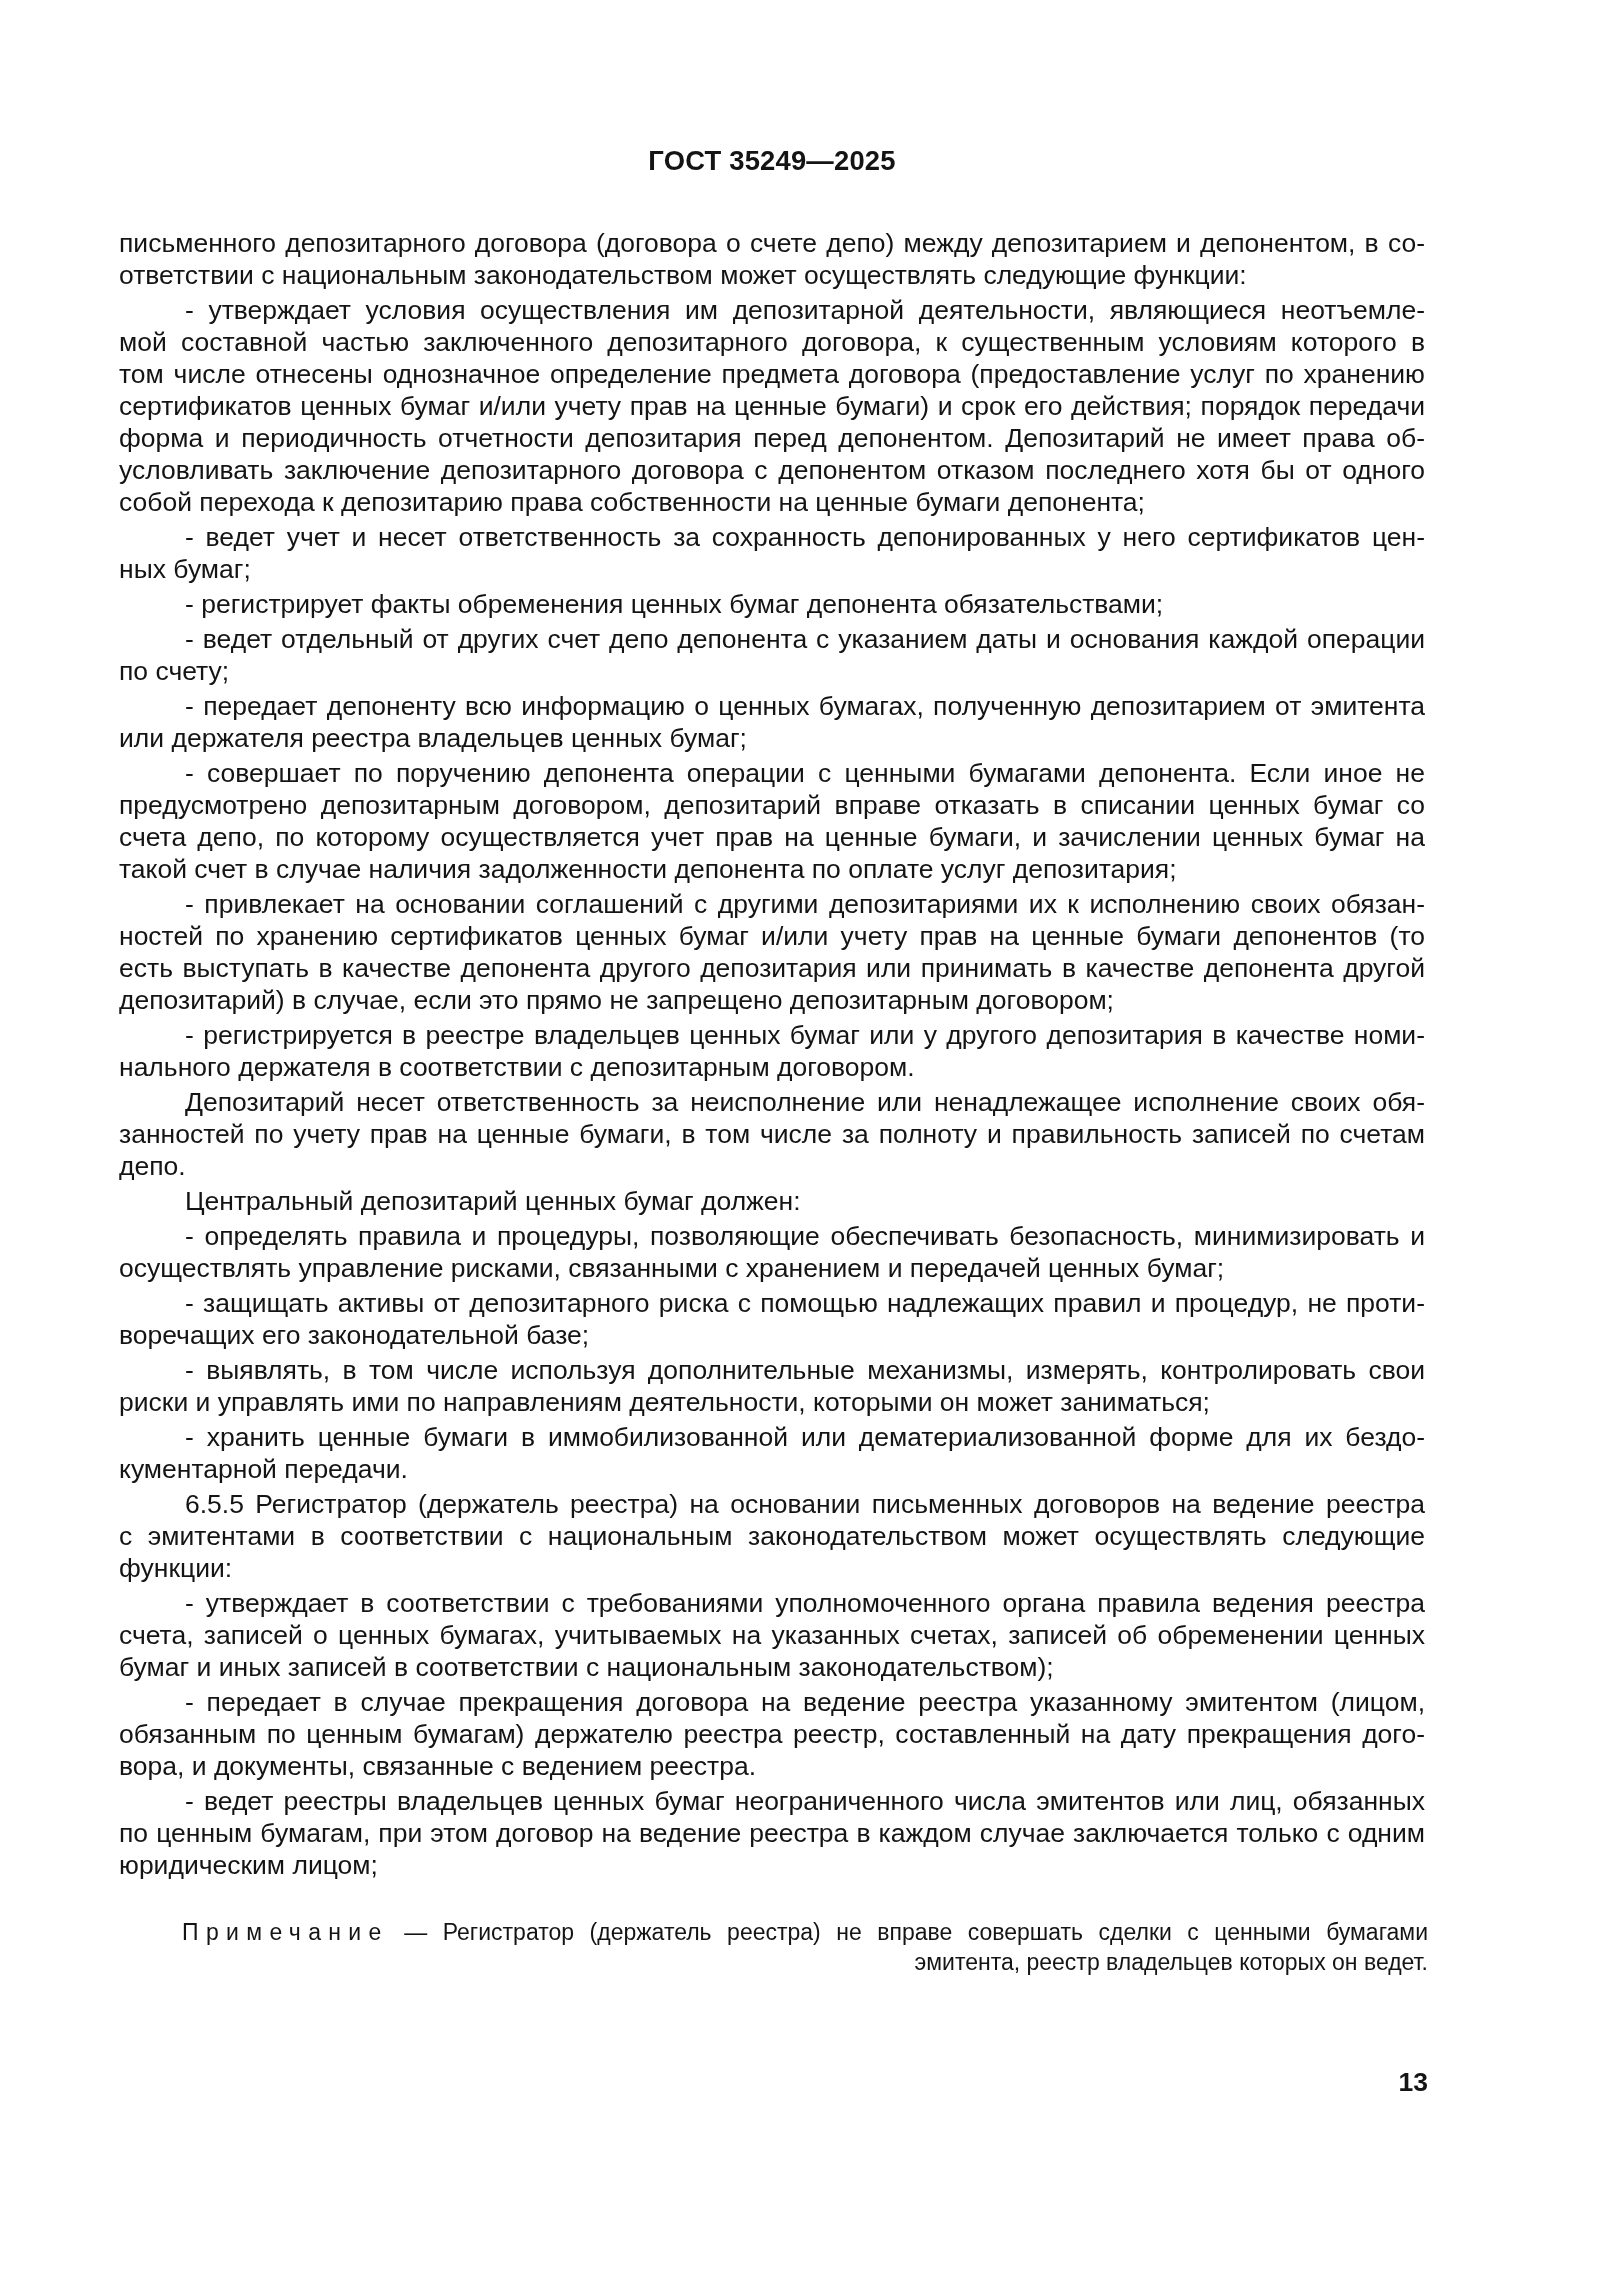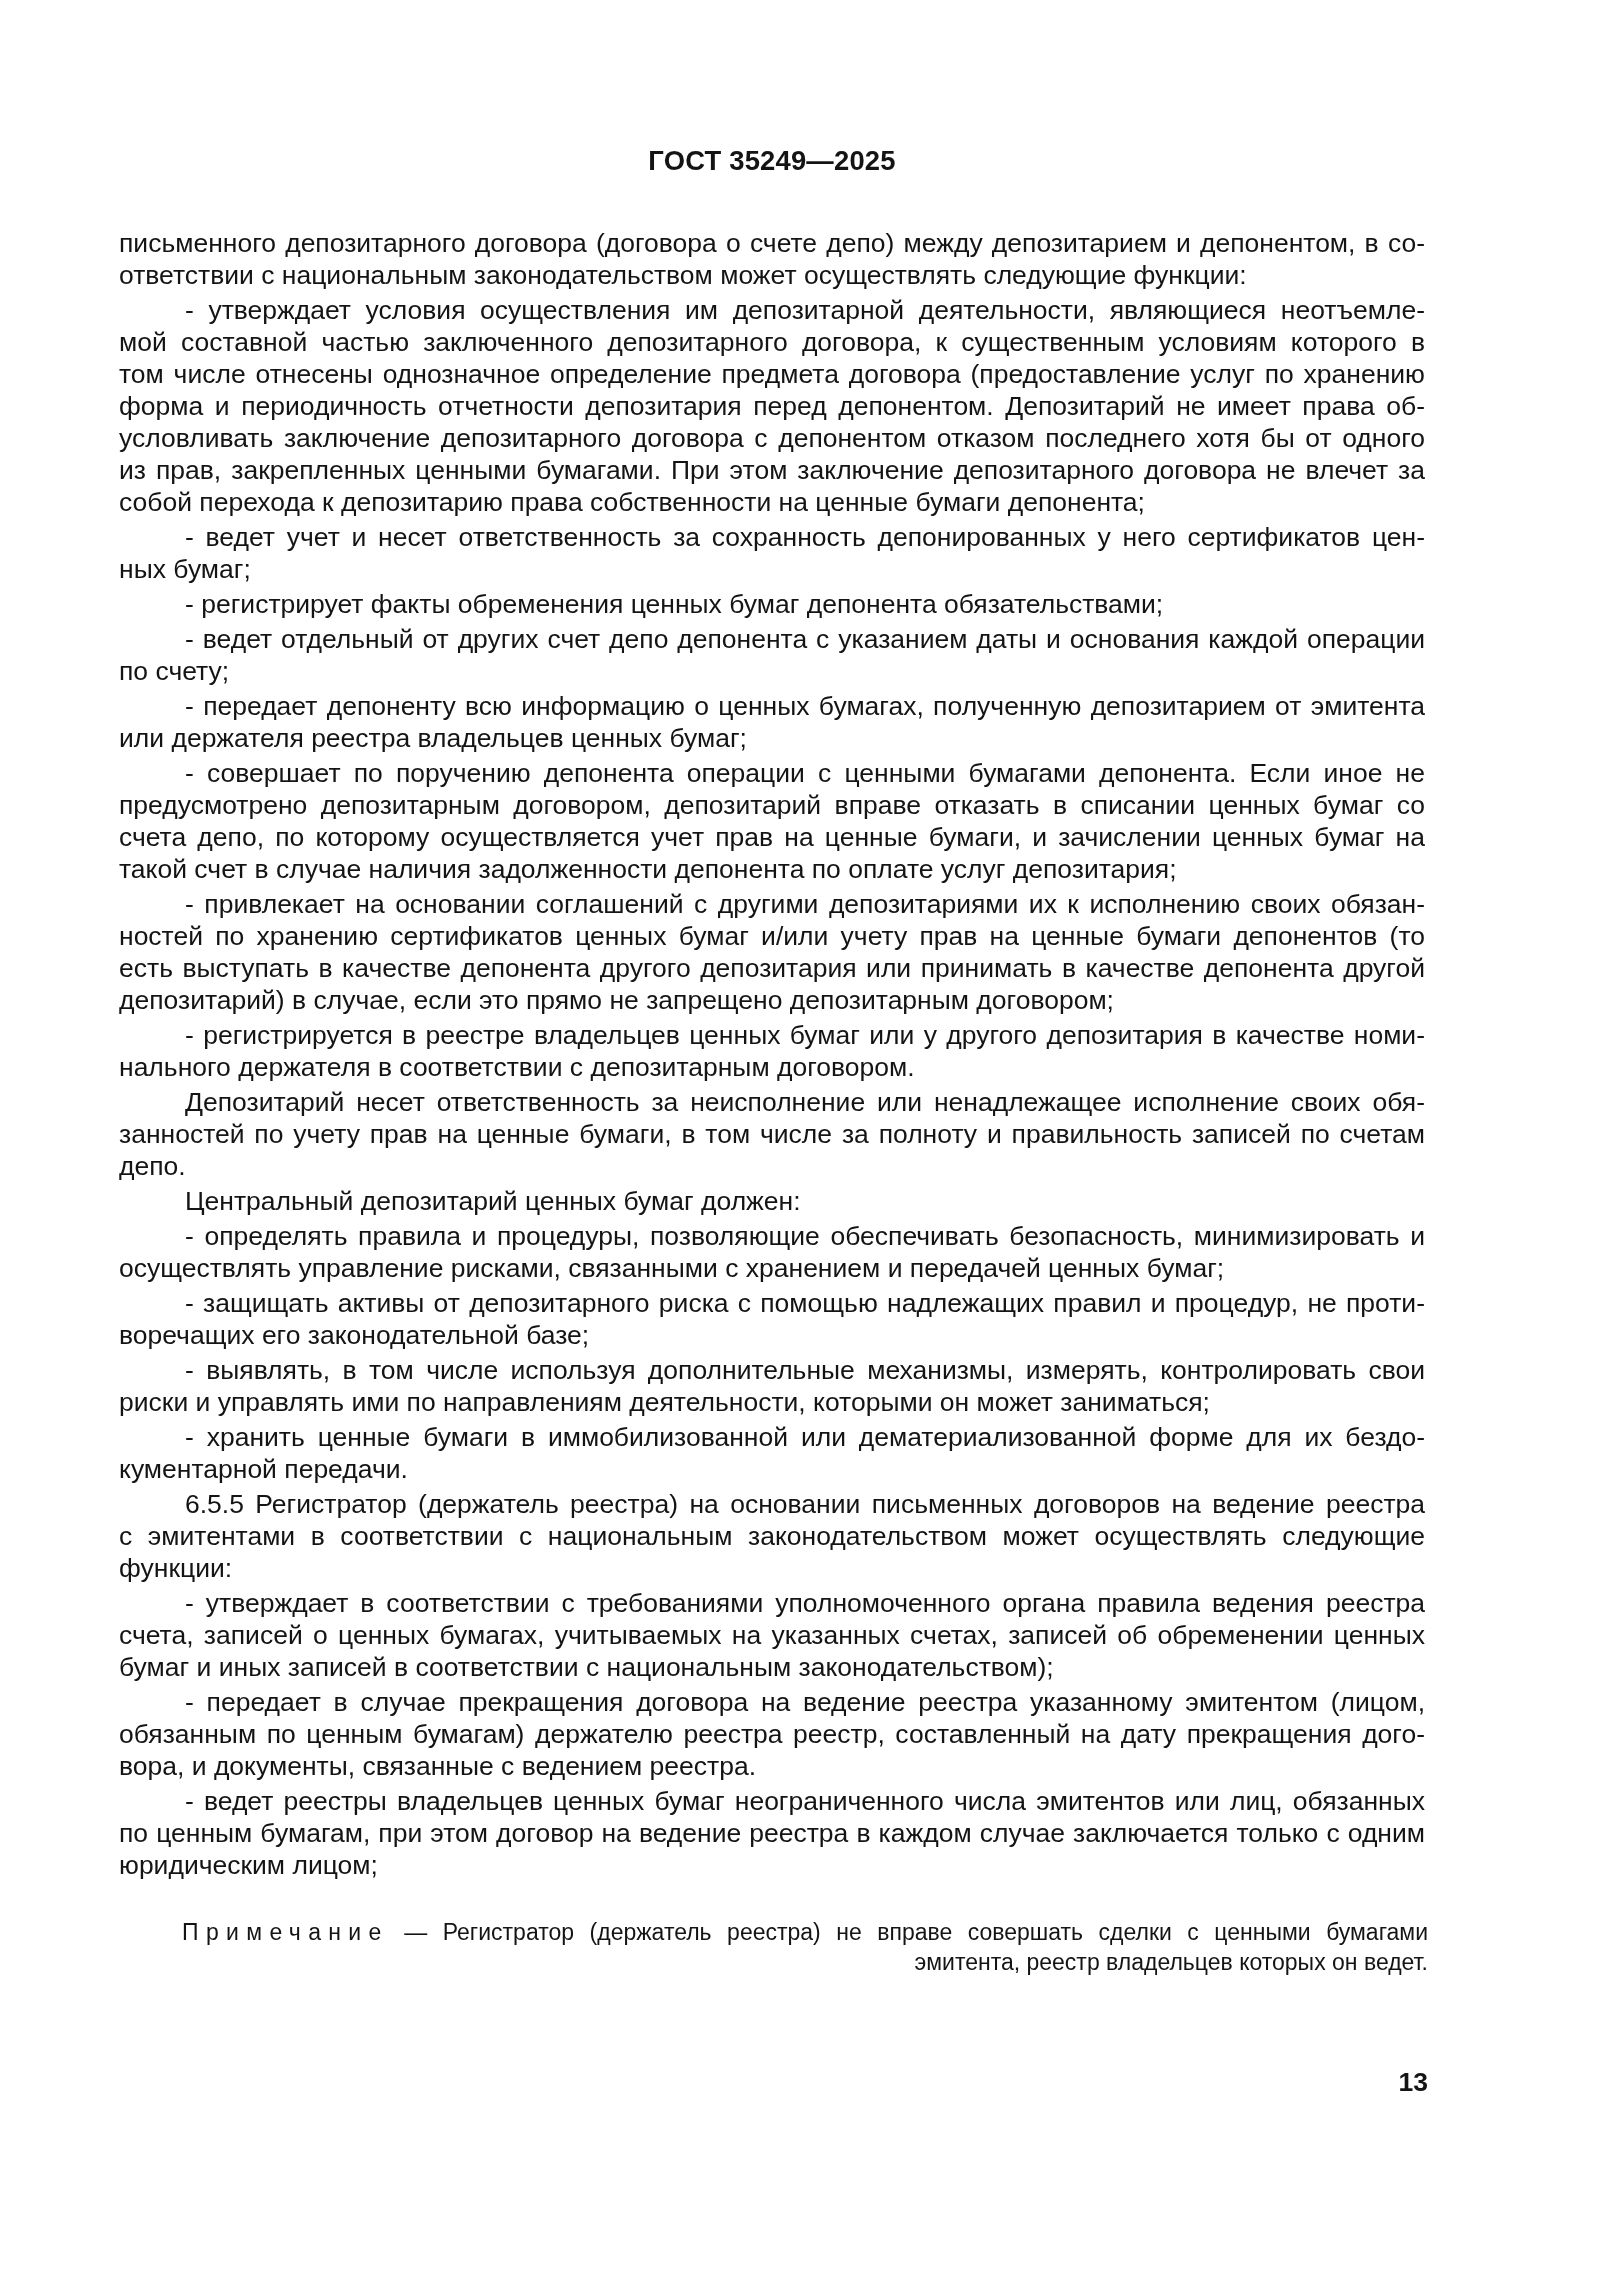--- a/index.html
+++ b/index.html
@@ -84,23 +84,23 @@
     <div class="body-text">
 
     <div class="para">
           <div class="pline">письменного депозитарного договора (договора о счете депо) между депозитарием и депонентом, в со-</div>
           <div class="pline last">ответствии с национальным законодательством может осуществлять следующие функции:</div>
         </div>
         <div class="para indent">
           <div class="pline">- утверждает условия осуществления им депозитарной деятельности, являющиеся неотъемле-</div>
           <div class="pline">мой составной частью заключенного депозитарного договора, к существенным условиям которого в</div>
           <div class="pline">том числе отнесены однозначное определение предмета договора (предоставление услуг по хранению</div>
+          <div class="pline">сертификатов ценных бумаг и/или учету прав на ценные бумаги) и срок его действия; порядок передачи</div>
           <div class="pline">форма и периодичность отчетности депозитария перед депонентом. Депозитарий не имеет права об-</div>
           <div class="pline">условливать заключение депозитарного договора с депонентом отказом последнего хотя бы от одного</div>
-          <div class="pline">из прав, закрепленных ценными бумагами. При этом заключение депозитарного договора не влечет за</div>
           <div class="pline last">собой перехода к депозитарию права собственности на ценные бумаги депонента;</div>
         </div>
         <div class="para indent">
           <div class="pline">- ведет учет и несет ответственность за сохранность депонированных у него сертификатов цен-</div>
           <div class="pline last">ных бумаг;</div>
         </div>
         <div class="para indent">
           <div class="pline last">- регистрирует факты обременения ценных бумаг депонента обязательствами;</div>
         </div>
         <div class="para indent">

